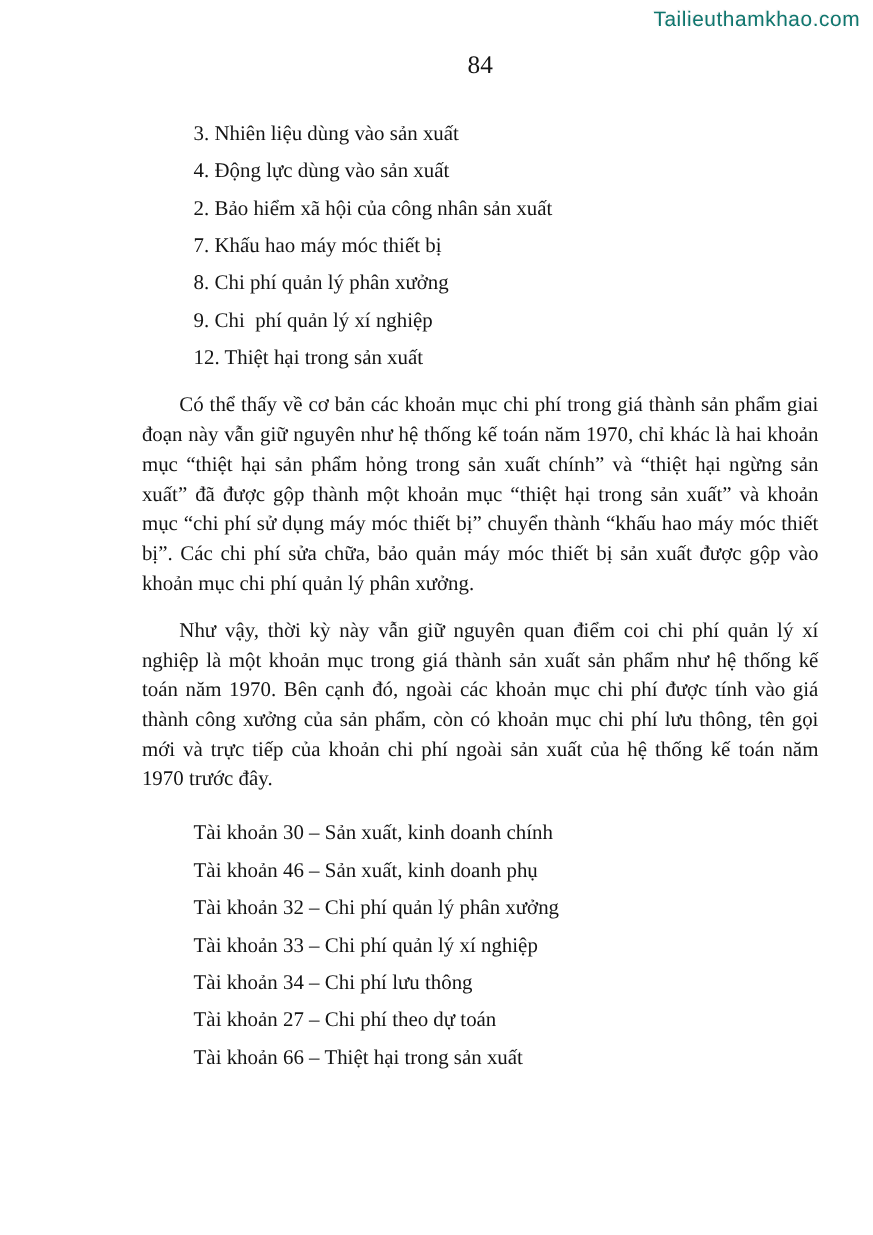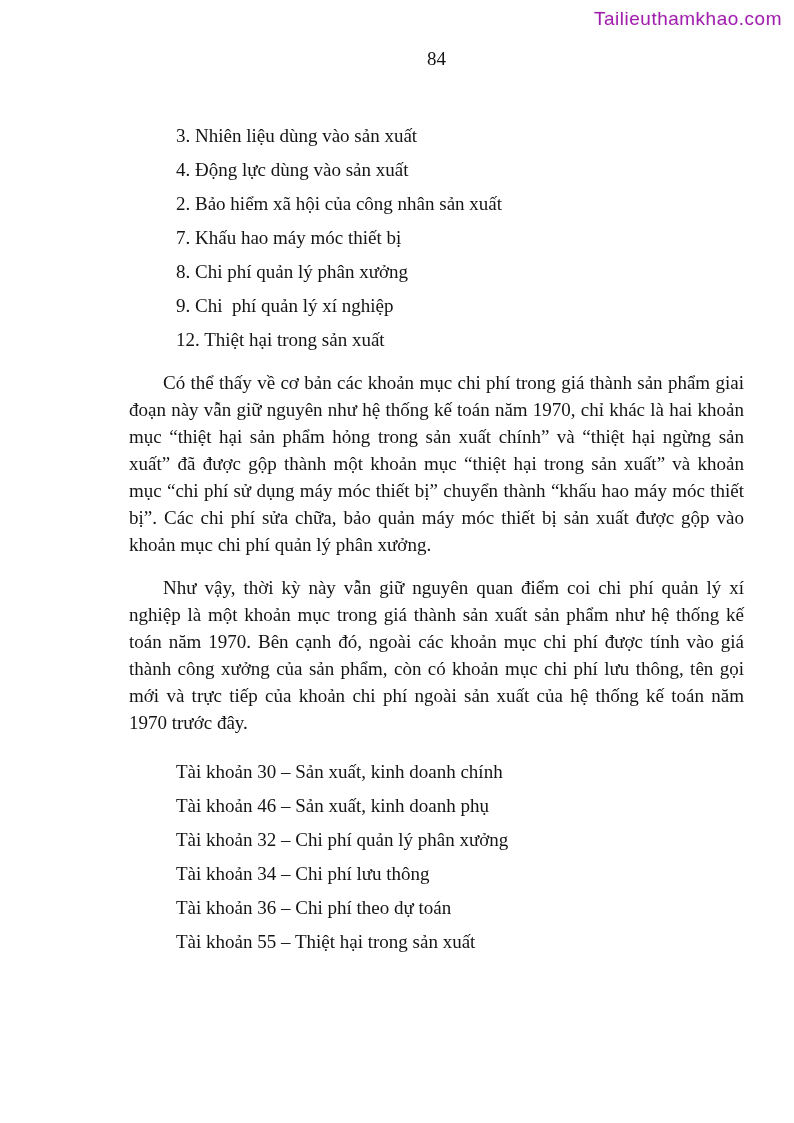--- a/index.html
+++ b/index.html
@@ -15,36 +15,36 @@
     color: #141414;
     overflow: hidden;
   }
   .watermark {
     position: absolute;
     top: 8px;
     right: 12px;
     font-family: "Liberation Sans", sans-serif;
     font-size: 19px;
     letter-spacing: 0.5px;
-    color: #a21caf;
+    color: #0f766e;
     text-shadow: -1px -1px 0 #efefef;
   }
   .content {
     margin-left: 113px;
     width: 647px;
     padding-top: 45px;
     font-size: 19px;
     line-height: 27px;
   }
   .page-number {
     text-align: center;
-    font-size: 19px;
+    font-size: 23px;
   }
   .cost-list {
-    margin-top: 50px;
+    margin-top: 36px;
   }
   .list-item {
     margin: 0 0 7px 0;
     padding-left: 63px;
     white-space: pre-wrap;
   }
   .list-item:last-child {
     margin-bottom: 0;
   }
   p.para {
@@ -84,18 +84,19 @@
 
   <p class="para para-1">Có thể thấy về cơ bản các khoản mục chi phí trong giá thành sản phẩm giai đoạn này vẫn giữ nguyên như hệ thống kế toán năm 1970, chỉ khác là hai khoản mục “thiệt hại sản phẩm hỏng trong sản xuất chính” và “thiệt hại ngừng sản xuất” đã được gộp thành một khoản mục “thiệt hại trong sản xuất” và khoản mục “chi phí sử dụng máy móc thiết bị” chuyển thành “khấu hao máy móc thiết bị”. Các chi phí sửa chữa, bảo quản máy móc thiết bị sản xuất được gộp vào khoản mục chi phí quản lý phân xưởng.</p>
 
   <p class="para para-2">Như vậy, thời kỳ này vẫn giữ  nguyên quan điểm coi chi phí quản lý xí nghiệp là một khoản mục trong giá thành sản xuất sản phẩm như hệ thống kế toán năm 1970. Bên cạnh đó, ngoài các khoản mục chi phí được tính vào giá thành công xưởng của sản phẩm, còn có khoản mục chi phí lưu thông, tên gọi mới và trực tiếp của khoản chi phí ngoài sản xuất của hệ thống kế toán năm 1970 trước đây.</p>
 
 
   <div class="account-list">
     <p class="list-item">Tài khoản 30 – Sản xuất, kinh doanh chính</p>
     <p class="list-item">Tài khoản 46 – Sản xuất, kinh doanh phụ</p>
     <p class="list-item">Tài khoản 32 – Chi phí quản lý phân xưởng</p>
+    <p class="list-item">Tài khoản 33 – Chi phí quản lý xí nghiệp</p>
     <p class="list-item">Tài khoản 34 – Chi phí lưu thông</p>
-    <p class="list-item">Tài khoản 36 – Chi phí theo dự toán</p>
-    <p class="list-item">Tài khoản 55 – Thiệt hại trong sản xuất</p>
+    <p class="list-item">Tài khoản 27 – Chi phí theo dự toán</p>
+    <p class="list-item">Tài khoản 66 – Thiệt hại trong sản xuất</p>
   </div>
 
 </div>
 
 </body></html>

